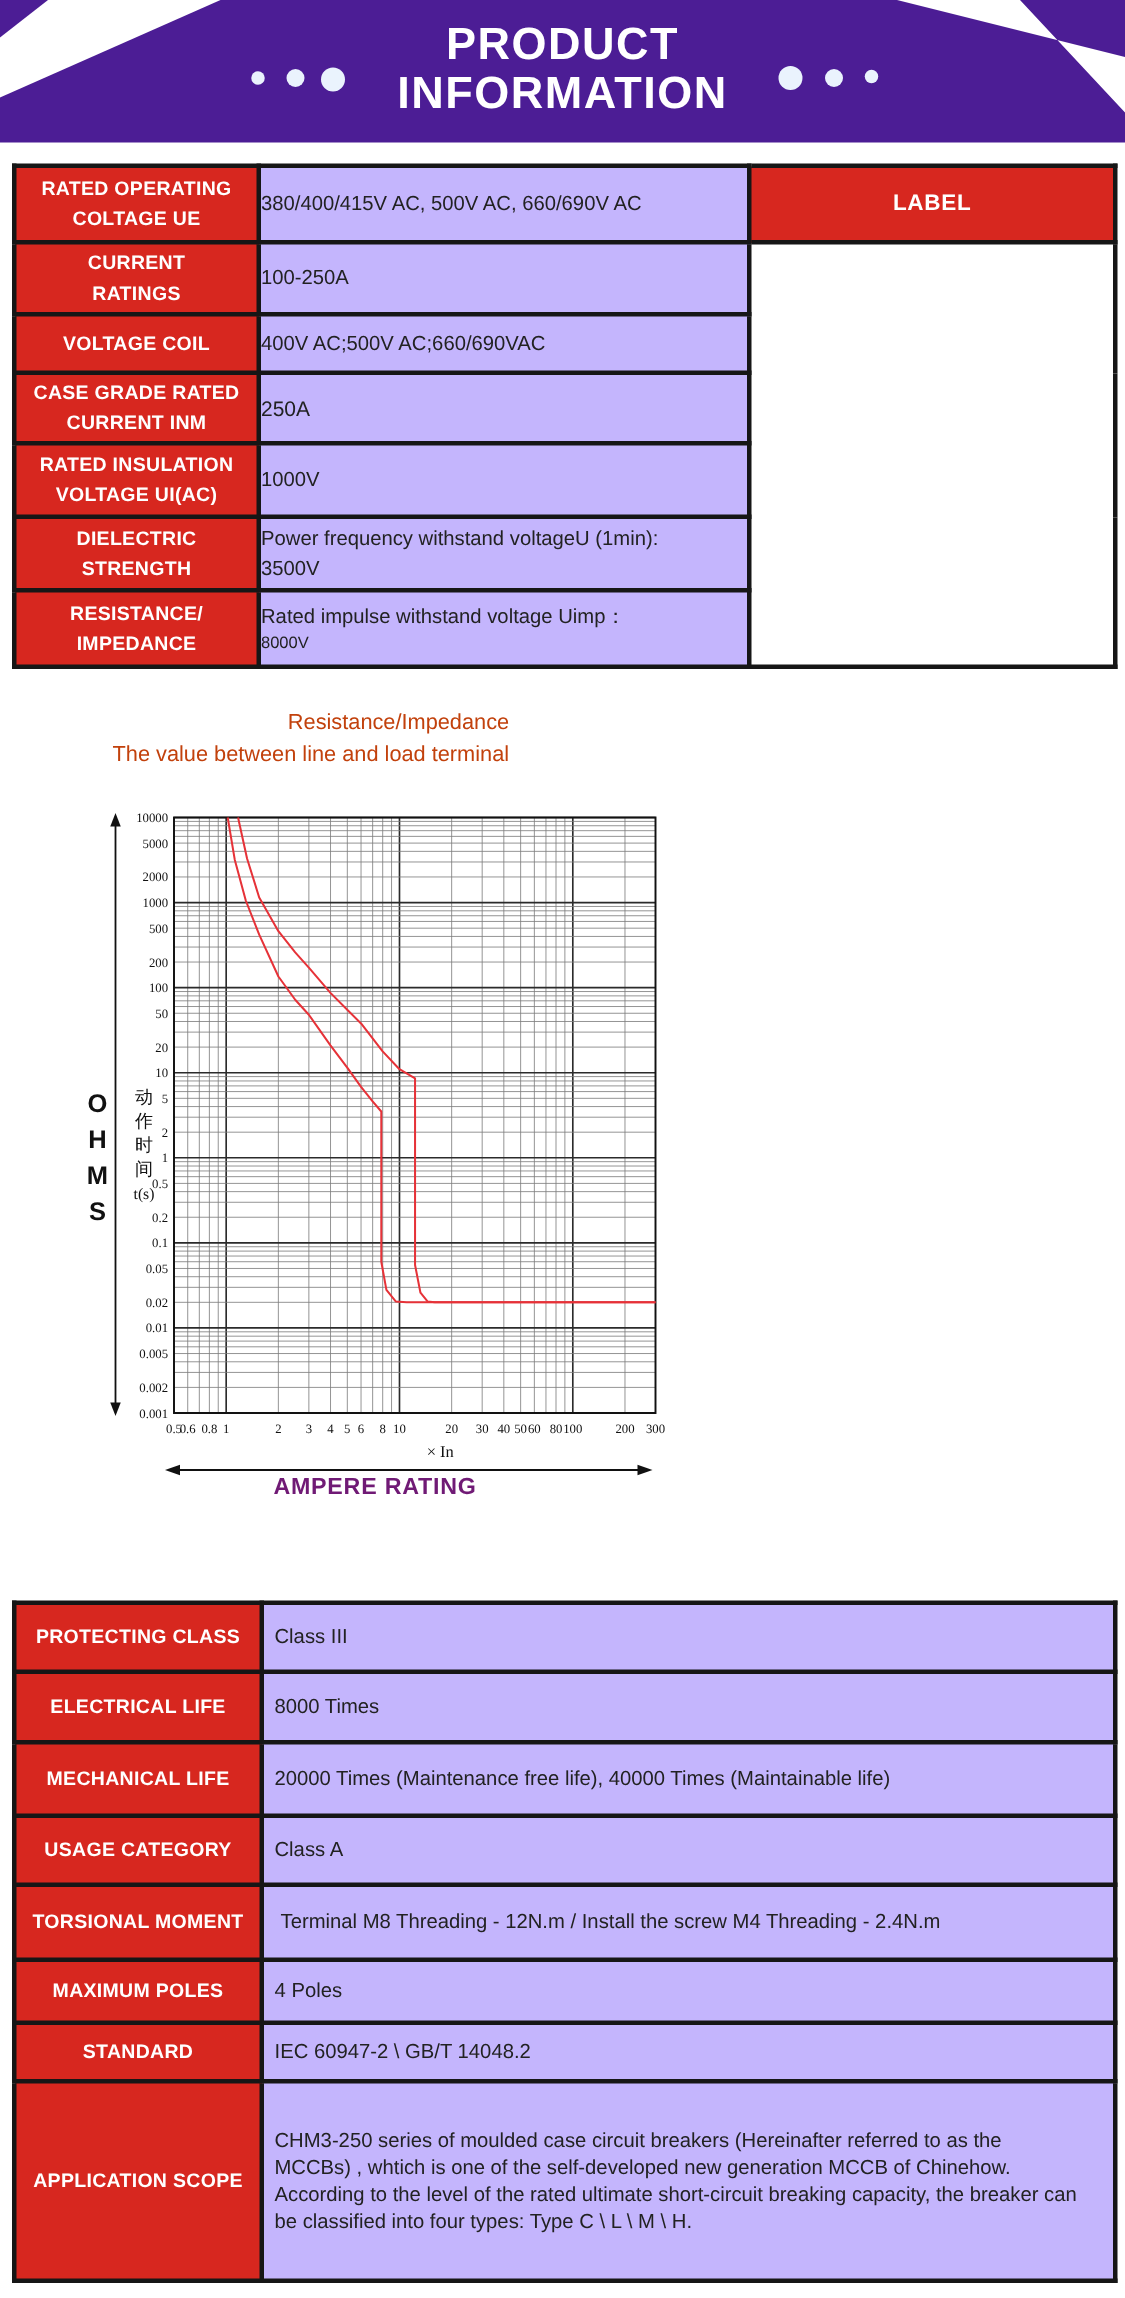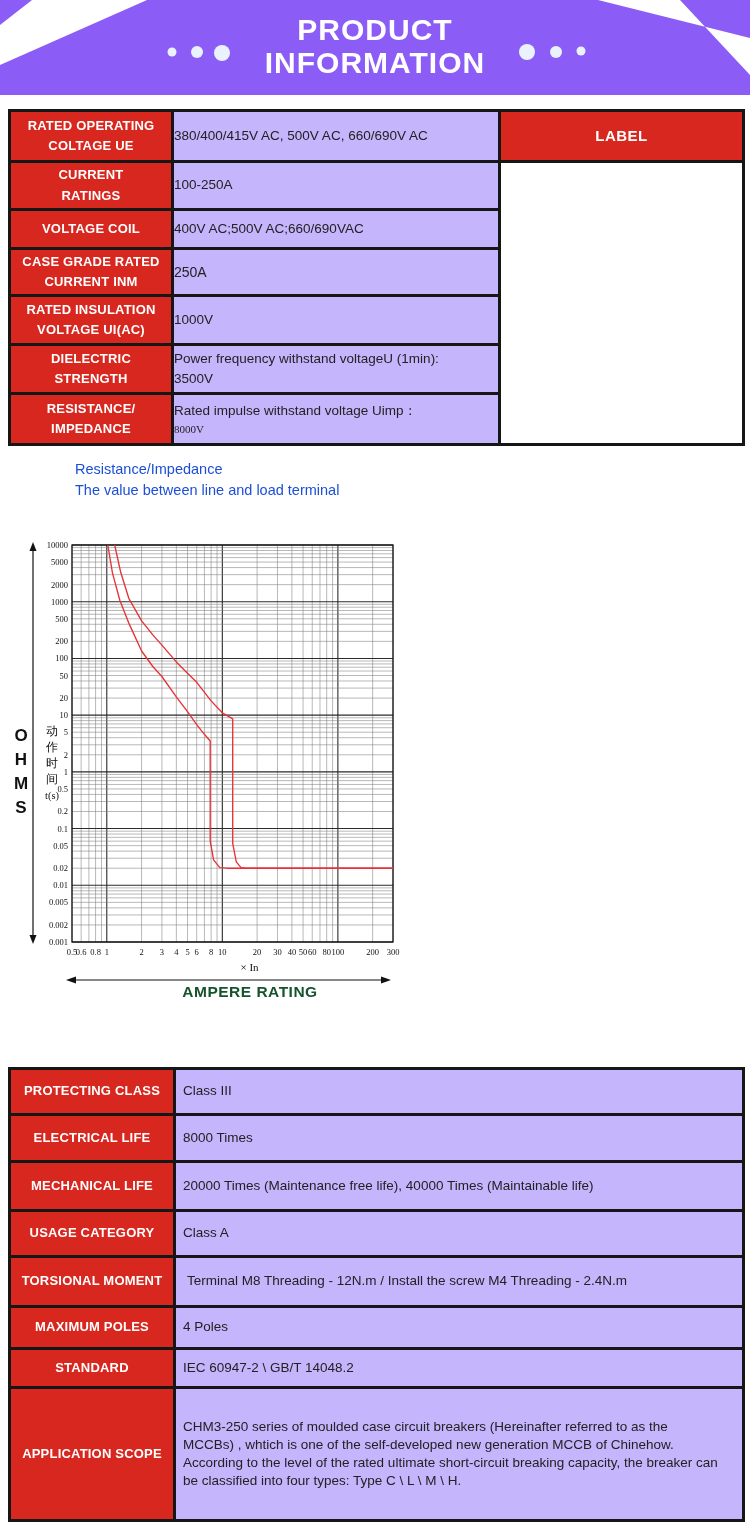--- a/index.html
+++ b/index.html
@@ -1,44 +1,44 @@
 <!DOCTYPE html>
 <html><head>
 <meta charset="utf-8">
 <style>
   html,body{margin:0;padding:0;}
   body{
     width:750px;height:1532px;position:relative;background:#ffffff;
     font-family:"Liberation Sans", sans-serif;
   }
   
-  .banner{position:absolute;top:0;left:0;width:750px;height:95px;background:#8b5cf6;overflow:hidden;}
+  .banner{position:absolute;top:0;left:0;width:750px;height:95px;background:#4c1d95;overflow:hidden;}
   .banner svg{position:absolute;top:0;left:0;}
   .banner-title{position:relative;z-index:2;text-align:center;padding-top:13px;color:#ffffff;
     font-weight:bold;font-size:30px;line-height:33px;letter-spacing:1px;}
   
   table.spec{border-collapse:collapse;table-layout:fixed;border-radius:16px;}
   table.spec td{border:3px solid #161616;padding:0;vertical-align:middle;}
   td.lbl{background:#d7271f;color:#ffffff;font-weight:bold;font-size:13px;text-align:center;
     line-height:1.55;white-space:pre-line;letter-spacing:.2px;}
   td.val{background:#c4b5fd;color:#222222;font-size:13.5px;padding-left:22px;}
   td.val .vline{white-space:pre-line;line-height:1.5;}
   td.val.sm .vline{font-size:14px;}
-  .vline.small{font-size:11px;font-family:Liberation Serif, serif;}
+  .vline.small{font-size:11px;font-family:Liberation Sans, sans-serif;}
   td.label-hdr{font-size:15px;letter-spacing:.5px;}
   td.empty-cell{background:#ffffff;}
   .t1{position:absolute;top:109px;left:8px;}
   .t2{position:absolute;top:1022px;left:8px;margin-top:45px;}
   .t2 td.val{padding-left:7px;padding-right:24px;}
   .t2 td.val .vline{white-space:normal;}
   
-  .chart-titles{position:absolute;top:459px;left:75px;font-size:14.5px;line-height:21px;color:#1d4ed8;}
-  .chart-wrap{position:absolute;top:540px;left:0;width:460px;height:470px;}
+  .chart-titles{position:absolute;top:472px;left:75px;font-size:14.5px;line-height:21px;color:#c2410c;text-align:right;}
+  .chart-wrap{position:absolute;top:540px;left:0;width:460px;height:470px;padding-left:44px;}
   .ampere{position:absolute;top:443px;left:85px;width:330px;text-align:center;
-    font-weight:bold;font-size:15.5px;letter-spacing:.5px;color:#14532d;}
+    font-weight:bold;font-size:15.5px;letter-spacing:.5px;color:#701a75;}
 </style>
 </head>
 <body>
 
 <div class="banner">
   <svg width="750" height="95">
     <polygon points="32,0 147,0 0,65 0,25" fill="#ffffff"></polygon>
     <polygon points="598,0 680,0 750,75 750,38" fill="#ffffff"></polygon>
     <circle cx="172" cy="52" r="4.5" fill="#eaf3fd"></circle>
     <circle cx="197" cy="52" r="6" fill="#eaf3fd"></circle>

